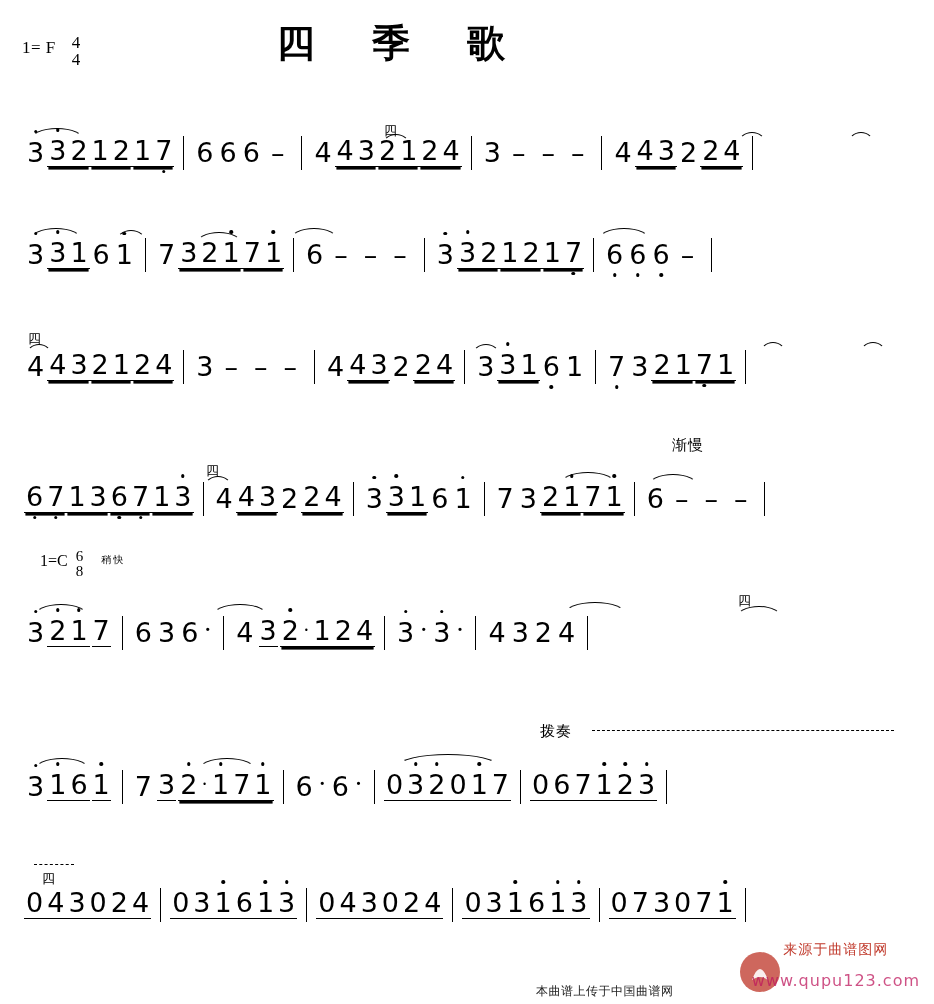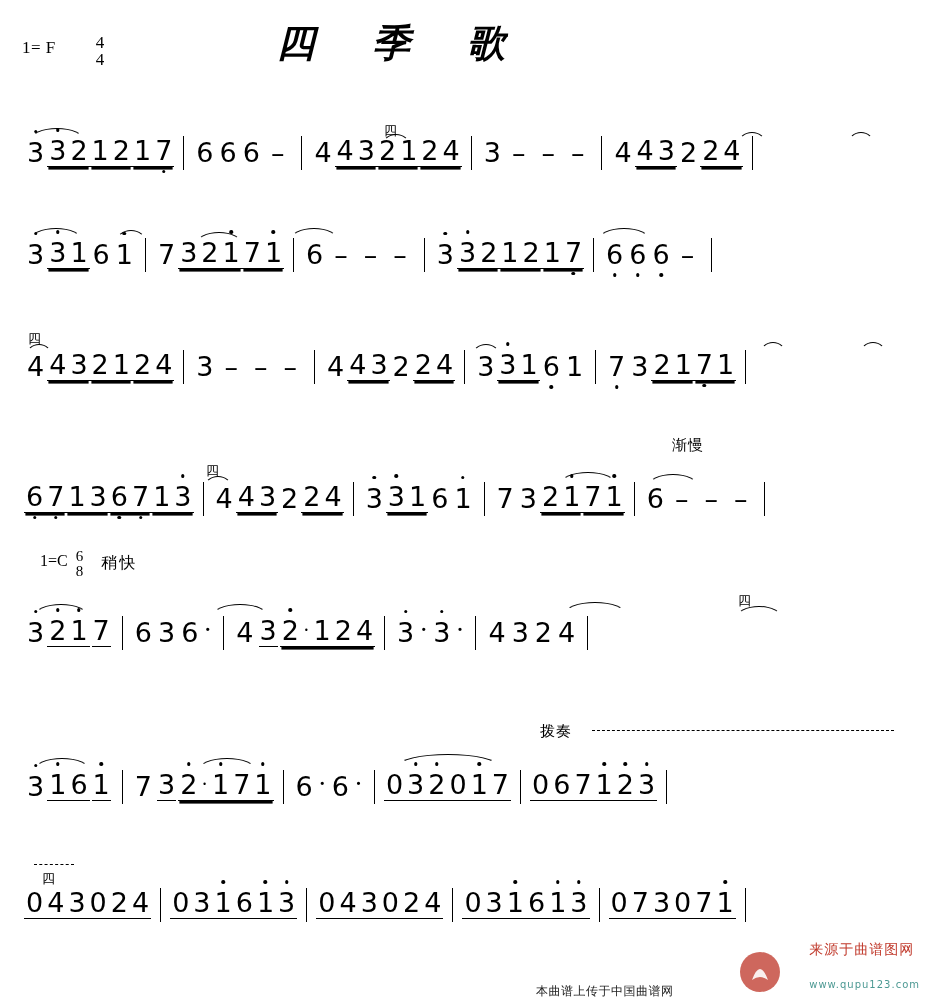--- a/index.html
+++ b/index.html
@@ -23,21 +23,20 @@
 
   
   .key-sig {
     position: absolute;
     left: 22px;
     top: 38px;
     font-size: 17px;
     font-family: "Liberation Serif", serif;
     display: flex;
     align-items: flex-start;
-    gap: 24px;
   }
   .key-sig .kv { margin-right: 16px; letter-spacing: 0.5px; }
   .frac {
     display: inline-block;
     text-align: center;
     line-height: 1.0;
     font-size: 17px;
     position: relative;
     top: -4px;
   }
@@ -48,21 +47,20 @@
     position: absolute;
     left: 0;
     top: 18px;
     width: 782px;
     text-align: center;
     font-size: 38px;
     font-weight: bold;
     letter-spacing: 22px;
     text-indent: 22px;
     font-family: "DejaVu Serif", serif;
-    font-style: italic;
   }
   .credits {
     position: absolute;
     right: 34px;
     top: 38px;
     text-align: left;
     font-size: 15px;
     line-height: 26px;
     font-family: "DejaVu Sans", sans-serif;
   }
@@ -179,21 +177,21 @@
   .keychange {
     position: absolute;
     font-size: 16px;
     font-family: "Liberation Serif", serif;
     display: flex;
     align-items: flex-start;
   }
   .keychange .frac { font-size: 15px; top: -3px; margin: 0 8px; }
   .keychange .tempo-word {
     font-family: "DejaVu Sans", sans-serif;
-    font-size: 16px;
+    font-size: 10px;
     letter-spacing: 2px;
     margin-left: 10px;
     position: relative;
     top: 1px;
   }
 
   
   .footer-note {
     position: absolute;
     left: 536px;
@@ -207,26 +205,27 @@
     position: absolute;
     right: 14px;
     bottom: 14px;
     text-align: left;
     font-family: "DejaVu Sans", sans-serif;
   }
   .wm .wm-line1 {
     font-size: 14px;
     color: #c0392b;
     letter-spacing: 1px;
+    text-align: center;
   }
   .wm .wm-line2 {
-    font-size: 10px;
-    color: #0f766e;
+    font-size: 16px;
+    color: #be185d;
     letter-spacing: 1px;
-    margin-top: 20px;
+    margin-top: 12px;
     opacity: 0.75;
   }
   .wm-logo {
     position: absolute;
     right: 152px;
     bottom: 10px;
     width: 44px;
     height: 44px;
     opacity: 0.9;
   }

